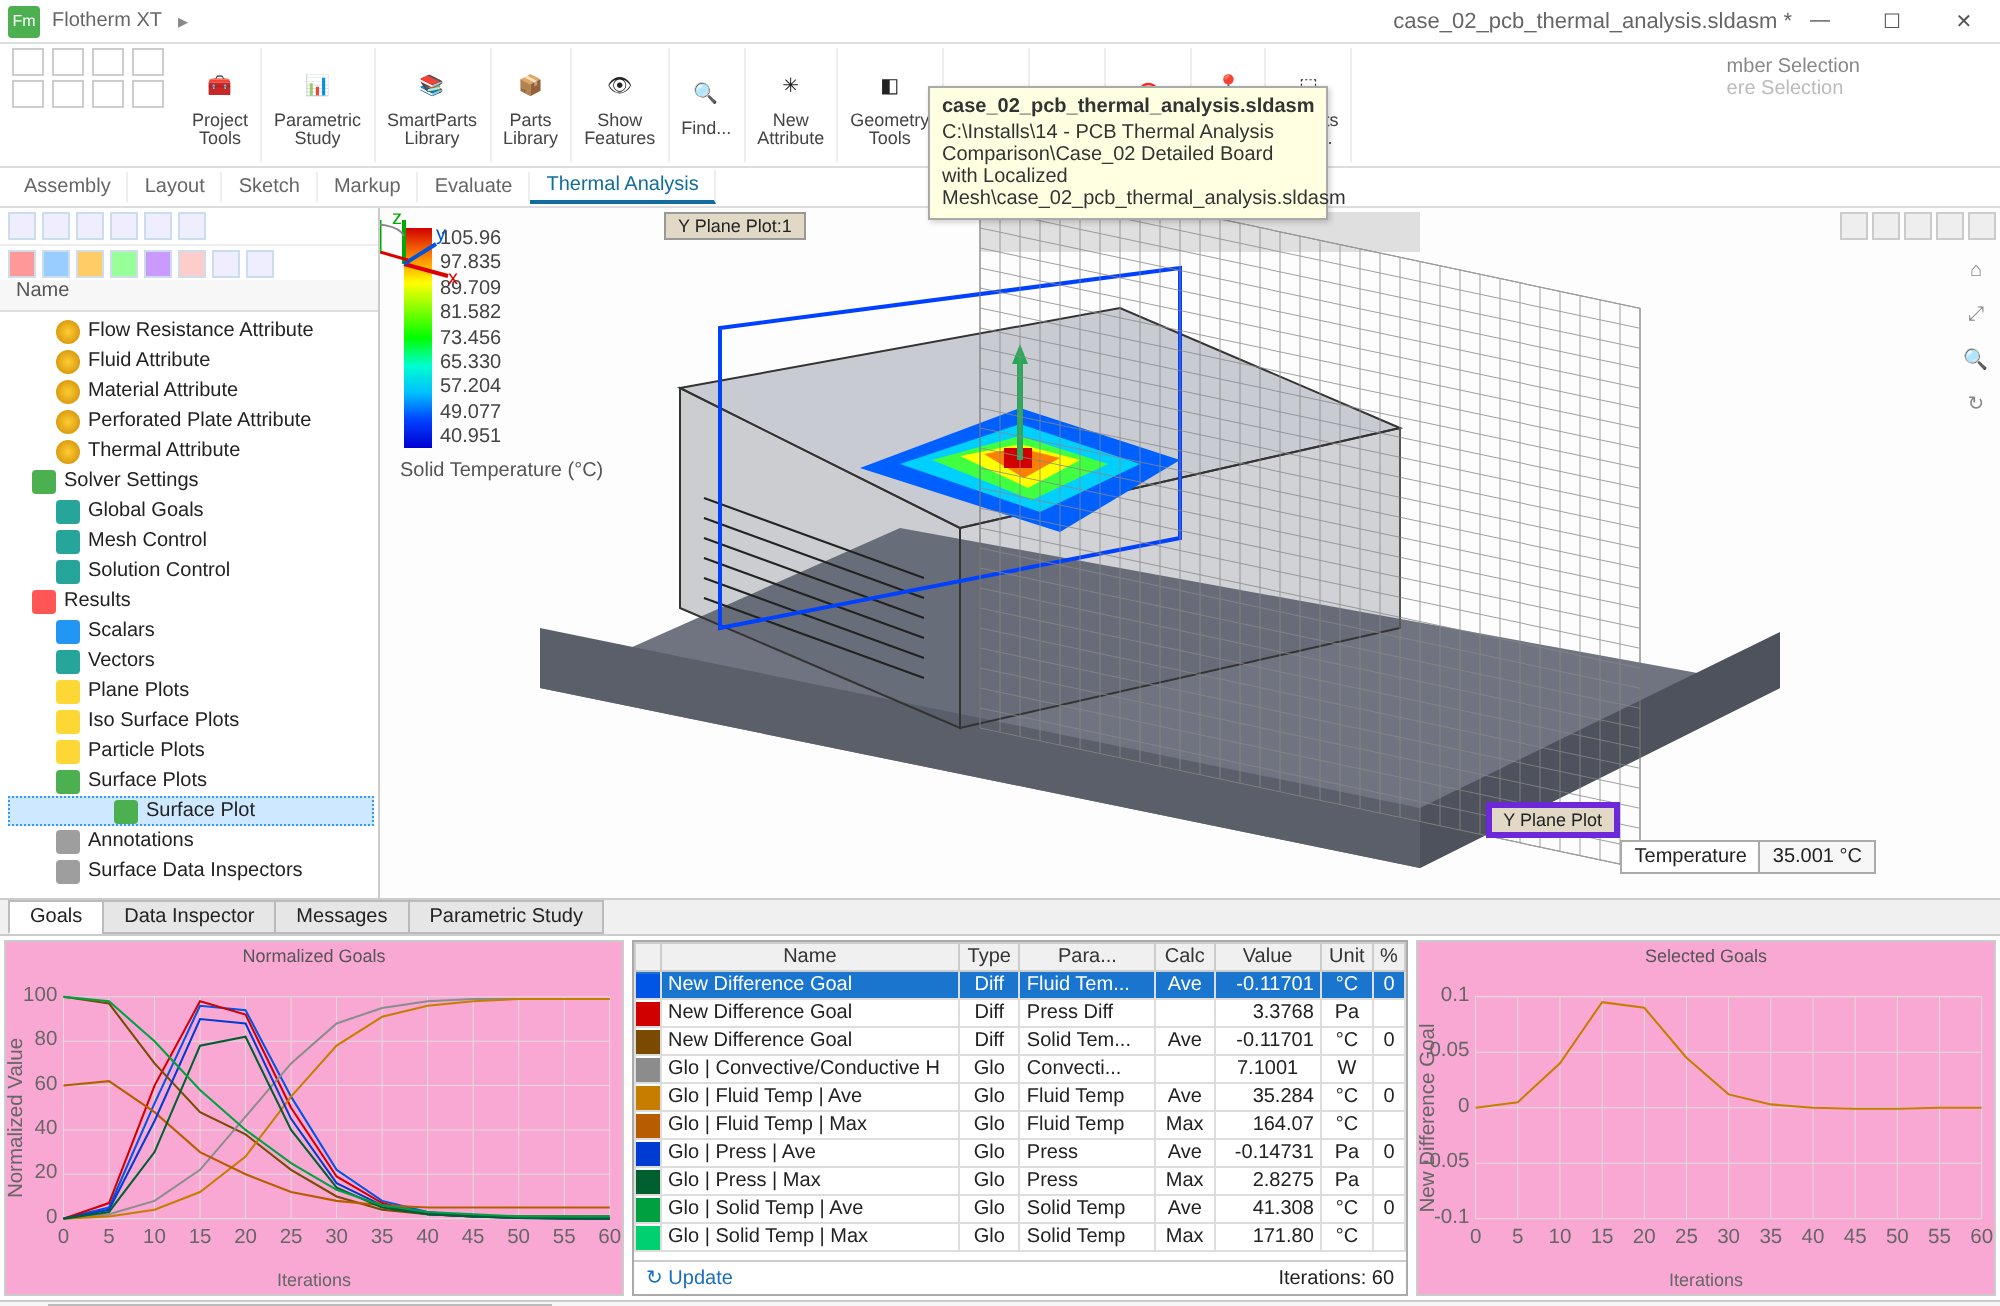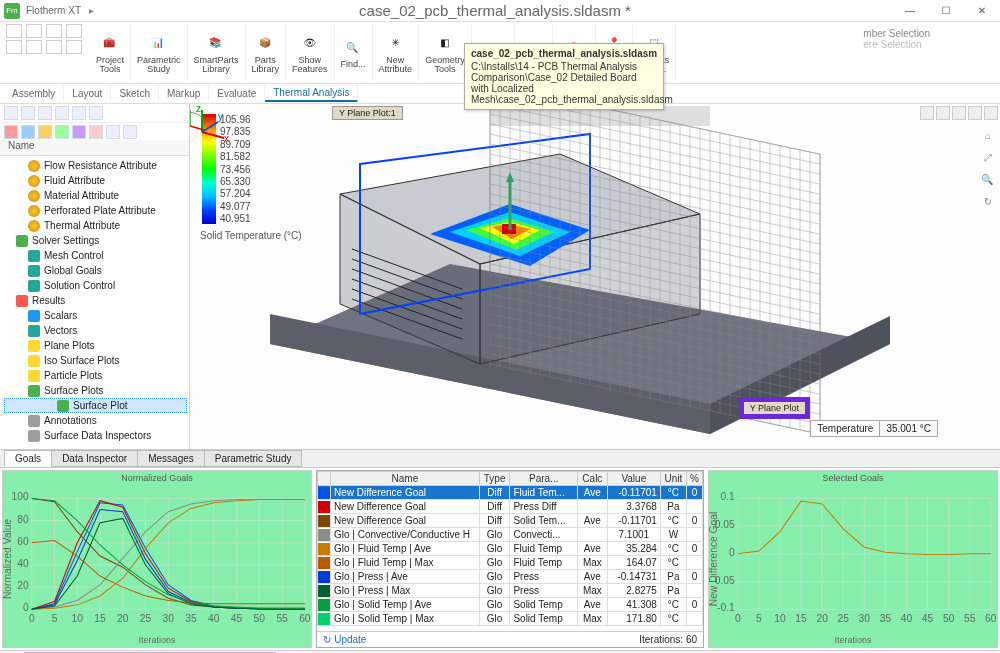--- a/index.html
+++ b/index.html
@@ -1,21 +1,21 @@
 <!DOCTYPE html>
 <html><head>
 <meta charset="utf-8">
 <style>
   *{margin:0;padding:0;box-sizing:border-box;font-family:"Segoe UI",Tahoma,sans-serif;font-size:10px}
   body{width:1000px;height:653px;overflow:hidden;background:#fff;position:relative;color:#222}
   
   .titlebar{height:22px;background:#fff;border-bottom:1px solid #ddd;display:flex;align-items:center;padding:0 4px}
   .titlebar .logo{width:16px;height:16px;background:#4caf50;color:#fff;font-size:8px;display:flex;align-items:center;justify-content:center;border-radius:2px}
   .titlebar .title{margin-left:6px;color:#666}
-  .titlebar .doc-title{flex:1;text-align:center;color:#666;font-size:15px}
+  .titlebar .doc-title{flex:1;text-align:right;color:#666;font-size:11px}
   .titlebar .winbtns{display:flex;gap:8px}
   .titlebar .winbtns span{width:28px;text-align:center;color:#555;cursor:pointer}
   
   .ribbon{height:62px;background:#fff;border-bottom:1px solid #ddd;display:flex;padding:2px 6px;gap:2px}
   .ribbon .grp{display:flex;flex-direction:column;align-items:center;justify-content:center;padding:2px 6px;border-right:1px solid #eee;cursor:pointer}
   .ribbon .grp .ic{width:22px;height:22px;display:flex;align-items:center;justify-content:center}
   .ribbon .grp .lbl{font-size:9px;color:#444;text-align:center;line-height:1;margin-top:2px;white-space:nowrap}
   .ribbon .filegroup{display:flex;flex-direction:column;gap:2px;margin-right:6px}
   .ribbon .filegroup .row{display:flex;gap:4px}
   .ribbon .filegroup .row span{width:16px;height:14px;border:1px solid #ccc;display:inline-block}
@@ -47,29 +47,29 @@
   .vp-side-tools span{width:16px;height:16px;color:#888;text-align:center}
   .legend{position:absolute;left:12px;top:10px;display:flex;gap:4px}
   .legend-bar{width:14px;height:110px;background:linear-gradient(to bottom,#d10000,#ff7f00,#ffff00,#7fff00,#00ff00,#00ffcf,#00bfff,#0040ff,#0000d1)}
   .legend-labels{display:flex;flex-direction:column;justify-content:space-between;height:110px;font-size:8px;color:#444}
   .legend-title{position:absolute;left:10px;top:126px;font-size:10px;color:#555}
   .triad{position:absolute;left:12px;bottom:10px}
   .roll{position:absolute;left:50%;bottom:8px;transform:translateX(-50%)}
   .probe{position:absolute;right:62px;bottom:12px;background:#fff;border:1px solid #aaa;display:flex;font-size:9px}
   .probe span{padding:2px 6px;border-right:1px solid #aaa}
   .probe span:last-child{border-right:none;background:#f7f7f7}
-  .probe-label{position:absolute;right:190px;bottom:30px;background:#e1d9c6;border:5px solid #6d28d9;padding:1px 6px;font-size:9px}
+  .probe-label{position:absolute;right:190px;bottom:30px;background:#e1d9c6;border:3px solid #6d28d9;padding:1px 6px;font-size:9px}
   .cut-label{position:absolute;left:142px;top:2px;background:#e1d9c6;border:1px solid #999;padding:1px 6px;font-size:9px}
   
   .dock{height:200px;display:flex;flex-direction:column}
   .dock-tabs{height:18px;display:flex;align-items:center;padding:0 4px;border-bottom:1px solid #ccc;background:#f0f0f0}
   .dock-tabs .dtab{padding:2px 10px;border:1px solid #bbb;background:#e6e6e6;cursor:pointer;margin-right:-1px}
   .dock-tabs .dtab.active{background:#fff;border-bottom:1px solid #fff}
   .dock-body{flex:1;display:flex}
-  .plot{border:1px solid #ccc;display:flex;flex-direction:column;background:#86efac;margin:2px}
+  .plot{border:1px solid #ccc;display:flex;flex-direction:column;background:#f9a8d4;margin:2px}
   .plot-title{text-align:center;font-size:9px;color:#555;padding:2px}
   .plot-area{flex:1;position:relative}
   .plot-x{text-align:center;font-size:9px;color:#666;padding:2px}
   .goal-table{flex:1;margin:2px;border:1px solid #aaa;display:flex;flex-direction:column;font-size:9px}
   .goal-table table{width:100%;border-collapse:collapse}
   .goal-table th{background:#f0f0f0;border:1px solid #ccc;padding:1px 2px;font-weight:normal;text-align:center;color:#333}
   .goal-table td{border:1px solid #ddd;padding:1px 3px;white-space:nowrap;overflow:hidden;text-overflow:ellipsis}
   .goal-table tr.sel td{background:#1a75cf;color:#fff}
   .goal-table .sw{width:12px;padding:0}
   .goal-table .sw div{width:12px;height:12px}
@@ -232,25 +232,25 @@
         <div class="item indent1">
           <span class="ic ic-orange"></span>
           <span>Thermal Attribute</span>
         </div>
         <div class="item indent0">
           <span class="ic ic-green"></span>
           <span>Solver Settings</span>
         </div>
         <div class="item indent1">
           <span class="ic ic-teal"></span>
+          <span>Global Goals</span>
+        </div>
+        <div class="item indent1">
+          <span class="ic ic-teal"></span>
           <span>Mesh Control</span>
-        </div>
-        <div class="item indent1">
-          <span class="ic ic-teal"></span>
-          <span>Global Goals</span>
         </div>
         <div class="item indent1">
           <span class="ic ic-teal"></span>
           <span>Solution Control</span>
         </div>
         <div class="item indent0">
           <span class="ic ic-red"></span>
           <span>Results</span>
         </div>
         <div class="item indent1">

